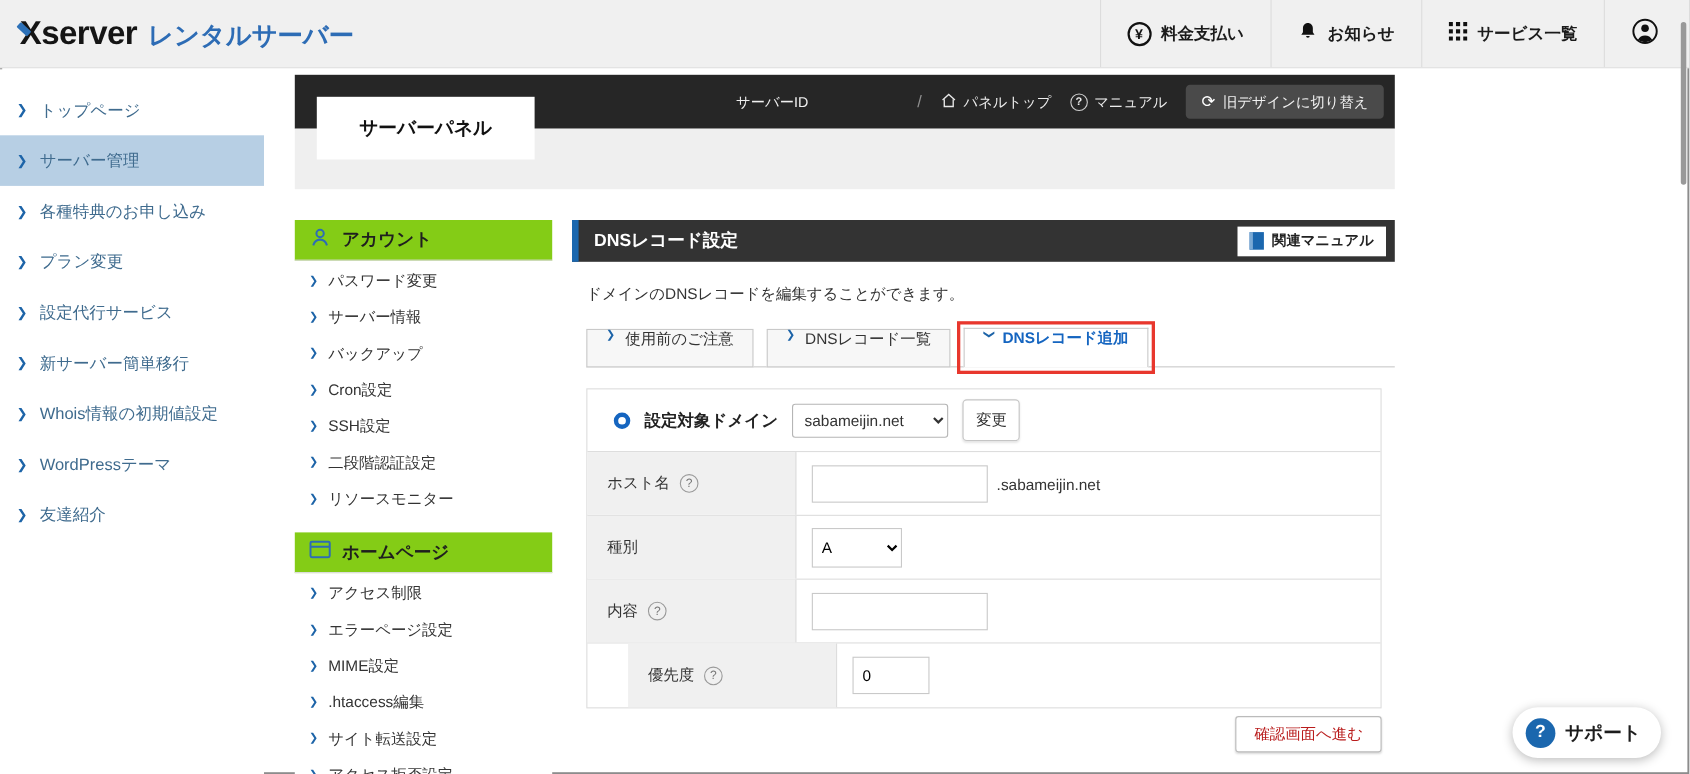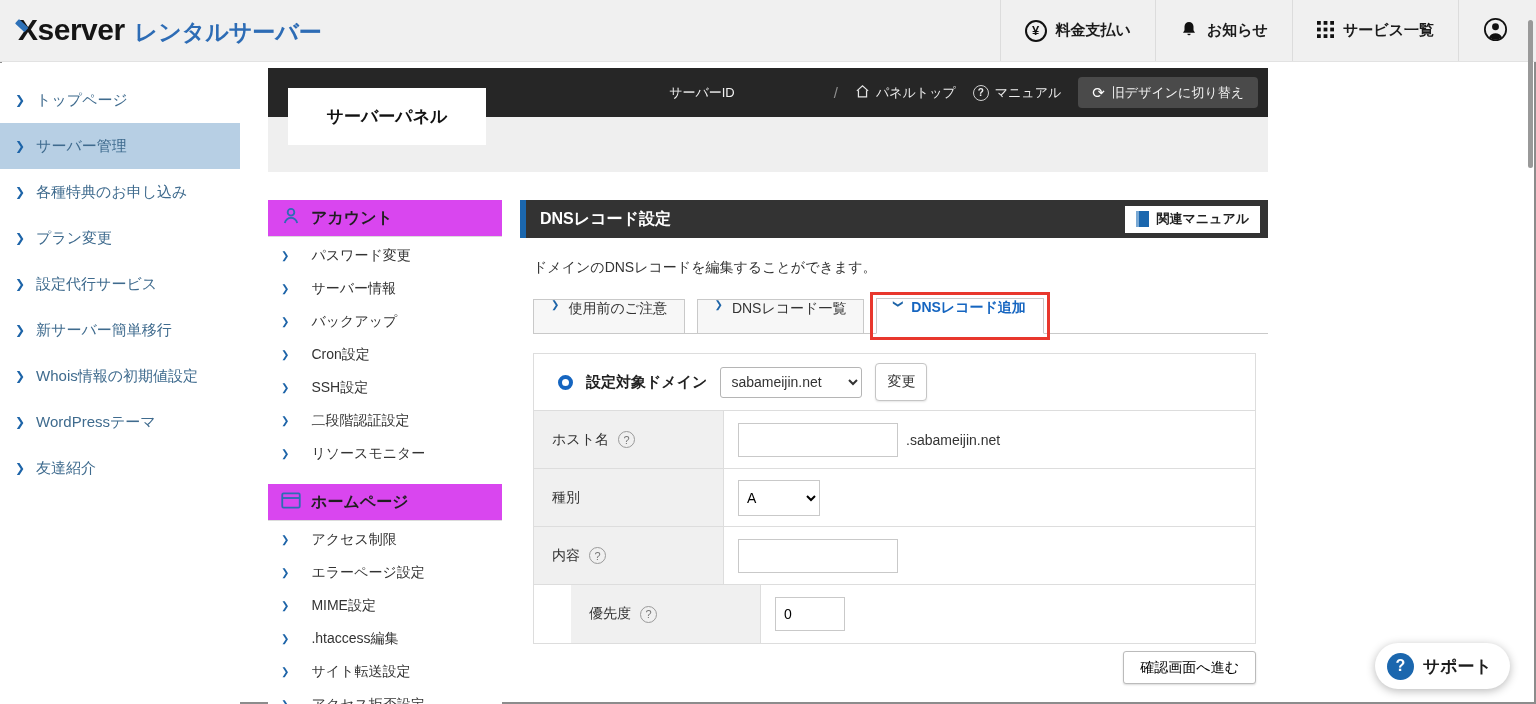--- a/index.html
+++ b/index.html
@@ -44,26 +44,26 @@
         display:inline-flex; align-items:center; justify-content:center; font-size:10px; font-weight:700; }
   .switch-btn { background:#4a4a4a; border-radius:4px; height:31px; display:flex; align-items:center;
                 gap:7px; padding:0 14px; cursor:pointer; color:#f2f2f2; }
   .refresh-glyph { font-size:15px; line-height:1; color:#fff; }
   .panel-strip { position:absolute; left:268px; top:117px; width:1000px; height:55px; background:#efefef; }
   .panel-title-box { position:absolute; left:288px; top:88px; width:198px; height:57px; background:#fff;
                      display:flex; align-items:center; justify-content:center; font-size:17px; font-weight:700; color:#111; }
 
   
   .menu-panel { position:absolute; left:268px; top:200px; width:234px; bottom:0; background:#fff; }
-  .menu-section-header { height:37px; background:#d946ef; border-bottom:1px solid #dcdcdc;
+  .menu-section-header { height:37px; background:#84cc16; border-bottom:1px solid #dcdcdc;
                          display:flex; align-items:center; gap:10px; padding-left:13px;
                          font-size:16px; font-weight:700; color:#1f1f1f; }
   .menu-section-header.second { margin-top:14px; }
   .menu-items { padding-top:2px; }
-  .menu-item { height:33px; display:flex; align-items:center; gap:22px; padding-left:13px;
+  .menu-item { height:33px; display:flex; align-items:center; gap:9px; padding-left:13px;
                font-size:14px; color:#333; cursor:pointer; }
   .menu-item .chev { font-size:10px; }
 
   
   .main { position:absolute; left:520px; top:200px; width:748px; }
   .main-title-bar { height:38px; background:#333; border-left:6px solid #1b67ae;
                     display:flex; align-items:center; }
   .main-title { color:#fff; font-size:16px; font-weight:700; margin-left:14px; }
   .manual-btn { margin-left:auto; margin-right:8px; height:27px; background:#fff;
                 display:flex; align-items:center; gap:7px; padding:0 11px;
@@ -93,21 +93,21 @@
   .help-icon { width:17px; height:17px; border:1px solid #9a9a9a; border-radius:50%; color:#777;
                font-size:11px; display:inline-flex; align-items:center; justify-content:center; flex:none; }
   .form-row-field { flex:1; display:flex; align-items:center; gap:8px; padding-left:14px; font-size:14px; color:#333; }
   .text-input { width:160px; height:34px; border:1px solid #c9c9c9; padding:0 8px; font-size:14px;
                 font-family:"Liberation Sans","DejaVu Sans",sans-serif; }
   .small-input { width:70px; }
   .type-select { width:82px; height:36px; border:1px solid #c9c9c9; background:#fff; font-size:14px; padding:0 4px;
                  font-family:"Liberation Sans","DejaVu Sans",sans-serif; }
   .confirm-row { width:723px; margin-left:13px; text-align:right; margin-top:7px; }
   .confirm-btn { height:33px; padding:0 16px; background:#fff; border:1px solid #bbb; border-radius:3px;
-                 font-size:14px; color:#000000; box-shadow:0 1px 2px rgba(0,0,0,0.15); cursor:pointer;
+                 font-size:14px; color:#b91c1c; box-shadow:0 1px 2px rgba(0,0,0,0.15); cursor:pointer;
                  font-family:"Liberation Sans","DejaVu Sans",sans-serif; }
 
   
   .support-pill { position:absolute; right:26px; bottom:15px; height:46px; background:#fff; border-radius:24px;
                   display:flex; align-items:center; gap:9px; padding:0 18px 0 12px;
                   box-shadow:0 2px 10px rgba(0,0,0,0.28); cursor:pointer; }
   .support-q { width:27px; height:27px; border-radius:50%; background:#1b67ae; color:#fff; font-weight:700;
                font-size:16px; display:flex; align-items:center; justify-content:center; }
   .support-label { font-size:17px; font-weight:700; color:#1d1d1d; }
   .scroll-thumb { position:absolute; right:3px; top:20px; width:5px; height:148px; background:#999; border-radius:3px; }

